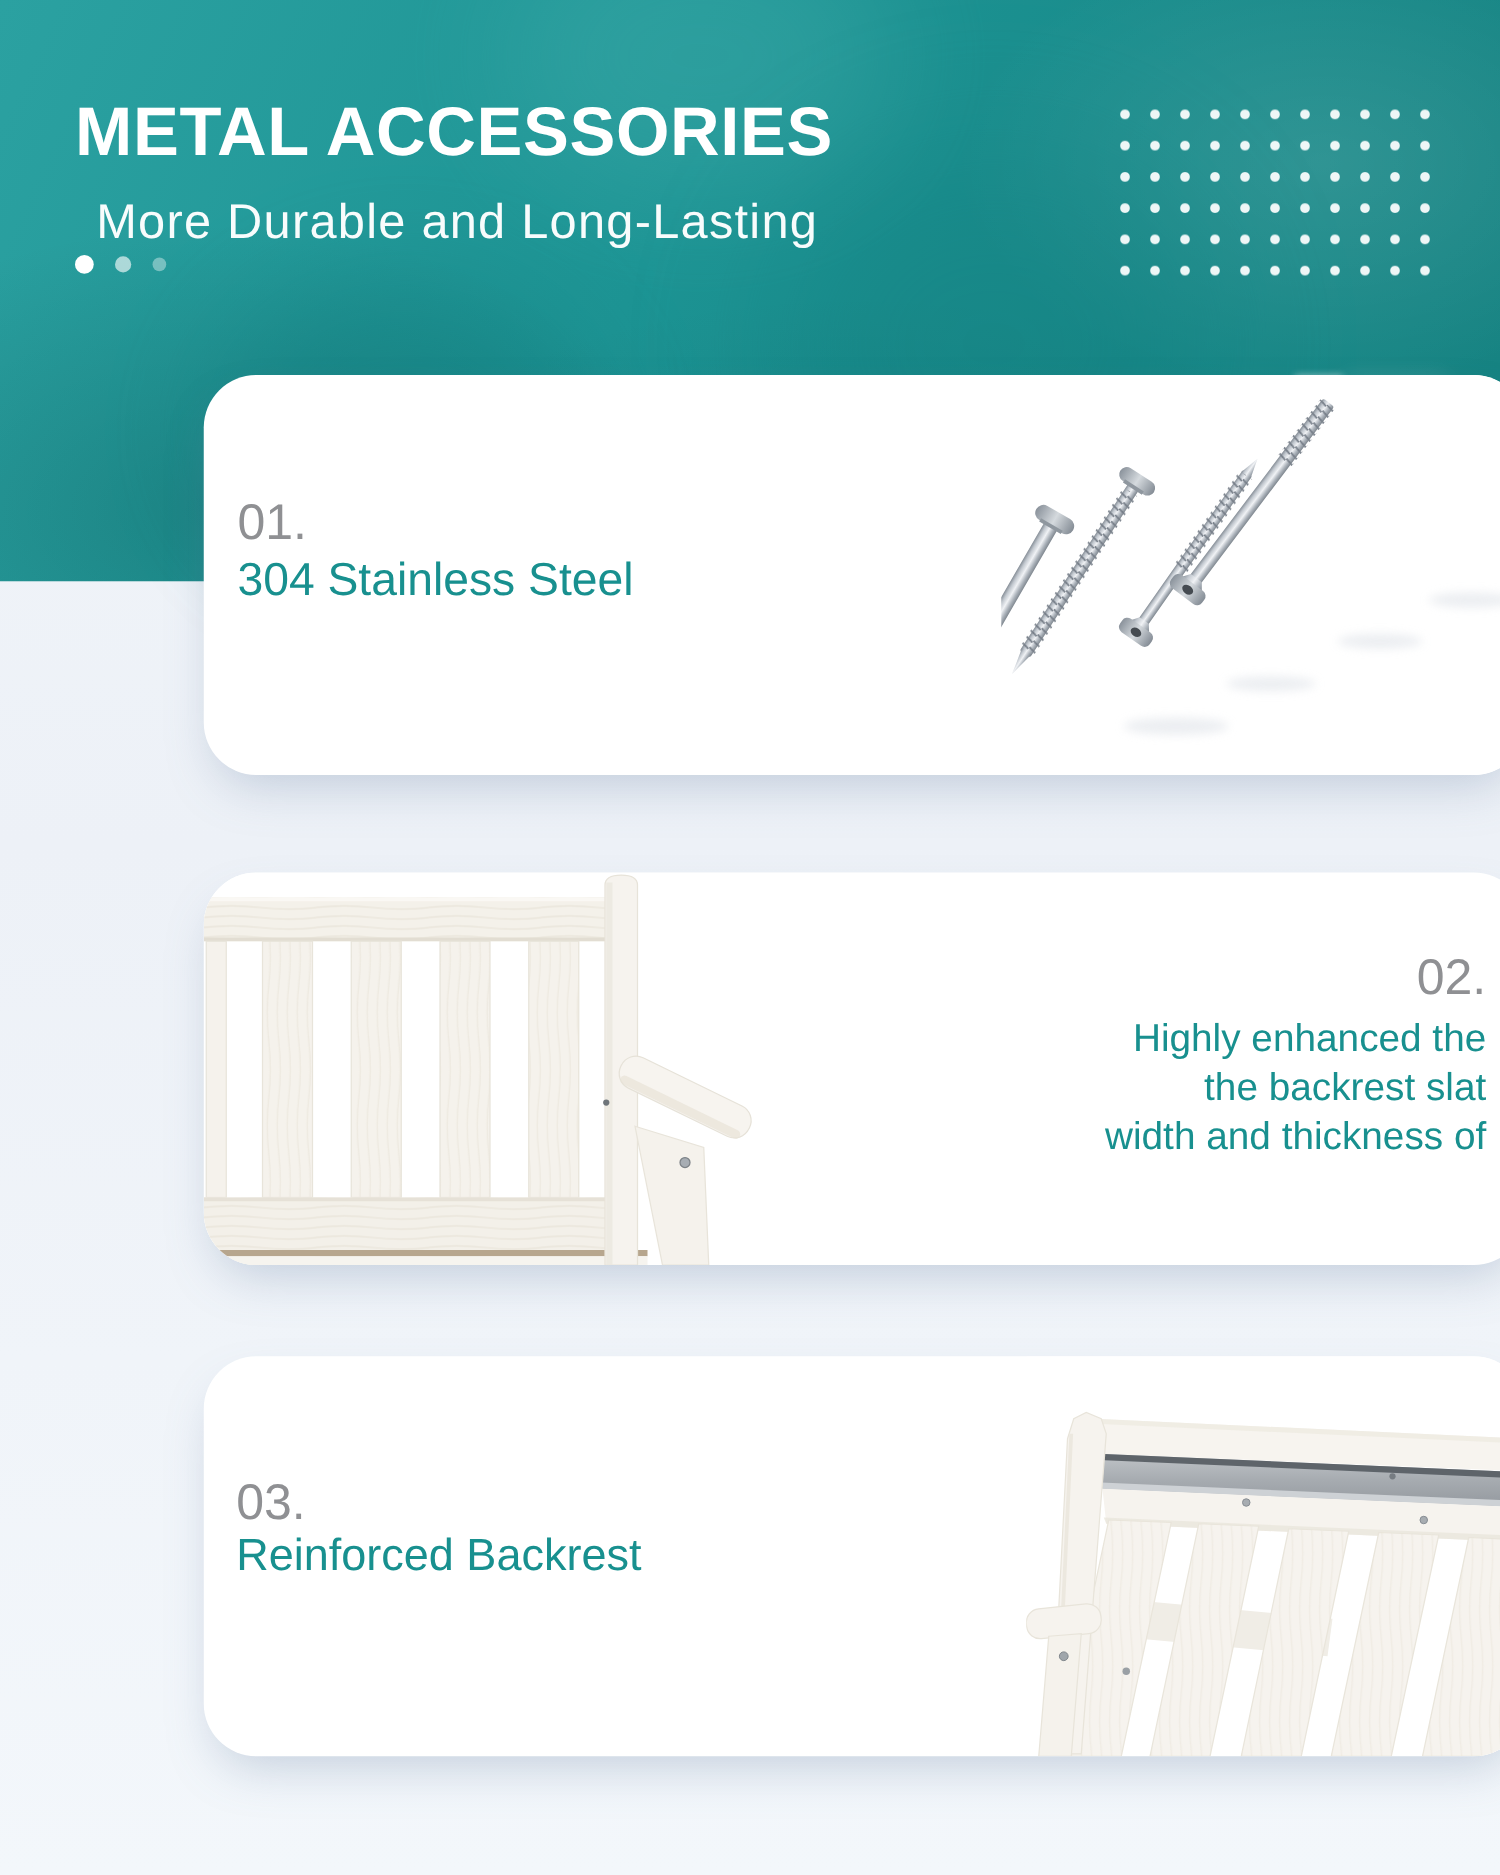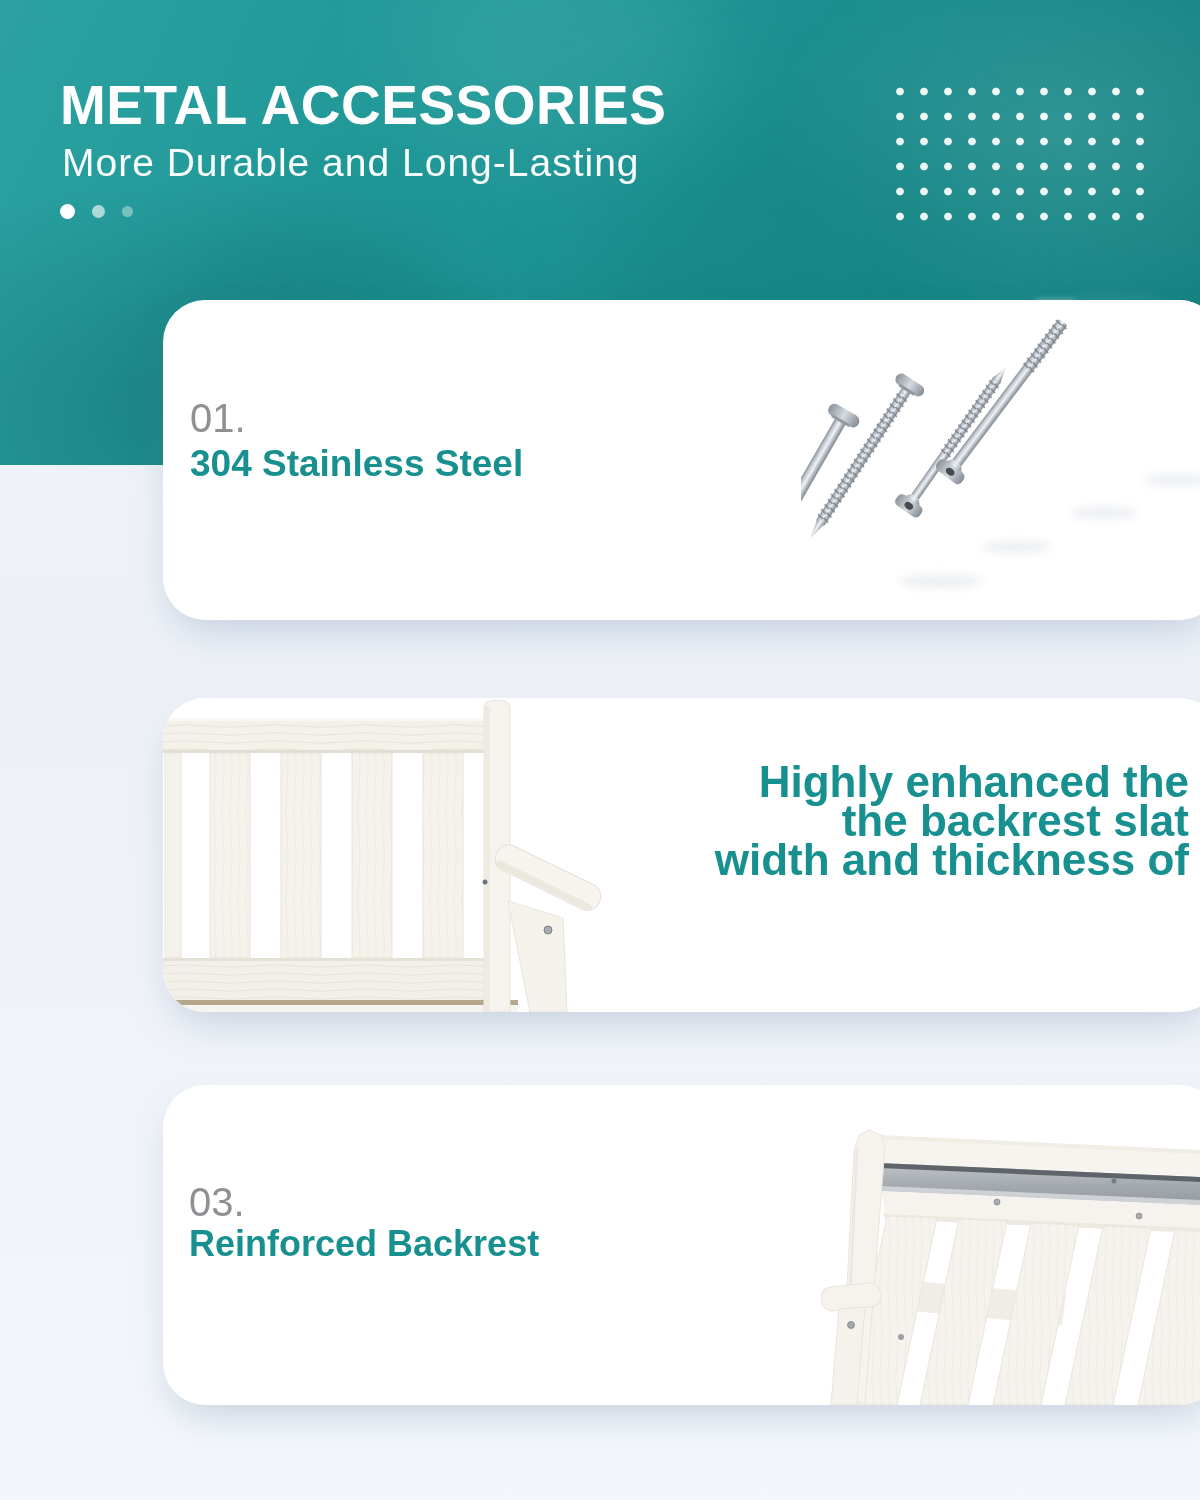--- a/index.html
+++ b/index.html
@@ -19,21 +19,21 @@
   }
   .blob{position:absolute;border-radius:50%;}
   .blob1{left:170px;top:220px;width:310px;height:250px;background:#0e7476;opacity:.32;filter:blur(46px);}
   .blob2{left:610px;top:110px;width:370px;height:330px;background:#107b7c;opacity:.28;filter:blur(56px);}
   .blob3{left:400px;top:-70px;width:320px;height:230px;background:#5fc0bd;opacity:.22;filter:blur(50px);}
   .hero-title{
     position:absolute;left:60px;top:78px;margin:0;color:#ffffff;
     font-size:55px;font-weight:700;letter-spacing:.5px;line-height:1;
   }
   .hero-subtitle{
-    position:absolute;left:62px;top:143px;margin:0;color:rgba(255,255,255,.97);
+    position:absolute;left:62px;top:143px;margin:15px;color:rgba(255,255,255,.97);
     font-size:39px;font-weight:400;letter-spacing:1px;line-height:1;
   }
   .pager{position:absolute;left:60px;top:204px;display:flex;align-items:center;}
   .pd{border-radius:50%;background:#ffffff;display:inline-block;margin-right:17px;}
   .pd1{width:15px;height:15px;opacity:1;}
   .pd2{width:13px;height:13px;opacity:.62;}
   .pd3{width:11px;height:11px;opacity:.38;}
   .dotgrid{
     position:absolute;left:888px;top:79px;width:264px;height:150px;
     background-image:radial-gradient(circle, rgba(255,255,255,.92) 3.4px, rgba(255,255,255,0) 4.3px);
@@ -62,23 +62,23 @@
   .card3 .photo{right:0;width:400px;height:320px;}
   .ctext{position:absolute;z-index:3;}
   .ctext.left{text-align:left;}
   .ctext.right{text-align:right;}
   .card1 .ctext{left:27px;top:98px;}
   .card2 .ctext{right:32px;top:64px;}
   .card3 .ctext{left:26px;top:97px;}
   .cnum{font-size:40px;line-height:1;color:#8f9093;font-weight:400;}
   .card2 .cnum{margin-bottom:9px;}
   .card3 .cnum{}
-  .ctitle{margin:0;color:#18908f;font-weight:700;}
+  .ctitle{margin:0;color:#18908f;font-weight:400;}
   .card1 .ctitle{font-size:37px;line-height:1.2;margin-top:4px;}
-  .card2 .ctitle{font-size:44px;line-height:39px;}
+  .card2 .ctitle{font-size:31px;line-height:39px;}
   .card3 .ctitle{font-size:36px;line-height:43px;}
 </style>
 </head>
 <body>
 
 <div class="page">
 
   <header class="hero">
     <span class="blob blob1"></span>
     <span class="blob blob2"></span>
@@ -211,20 +211,21 @@
         <rect x="-8" y="0" width="114" height="27" rx="13" fill="#f7f4ef" stroke="#e6e2d8" stroke-width="1"></rect>
         <rect x="-4" y="19" width="106" height="7" rx="3.5" fill="#e8e3d7" opacity=".7"></rect>
       </g>
 
       <path d="M345,203 L400,220 L404,314 L367,314 Z" fill="#f5f2ec" stroke="#e8e4da" stroke-width="1"></path>
 
       <circle cx="385" cy="232" r="4" fill="#a7adb3" stroke="#7c8287" stroke-width="1"></circle>
       <circle cx="322" cy="184" r="2.5" fill="#6f757a"></circle>
     </svg>
     <div class="ctext right">
+      <div class="cnum">02.</div>
       <h2 class="ctitle">
         <div>Highly enhanced the</div>
         <div>the backrest slat</div>
         <div>width and thickness of</div>
       </h2>
     </div>
   </section>
 
   <section class="card card3">
     <div class="ctext left">

